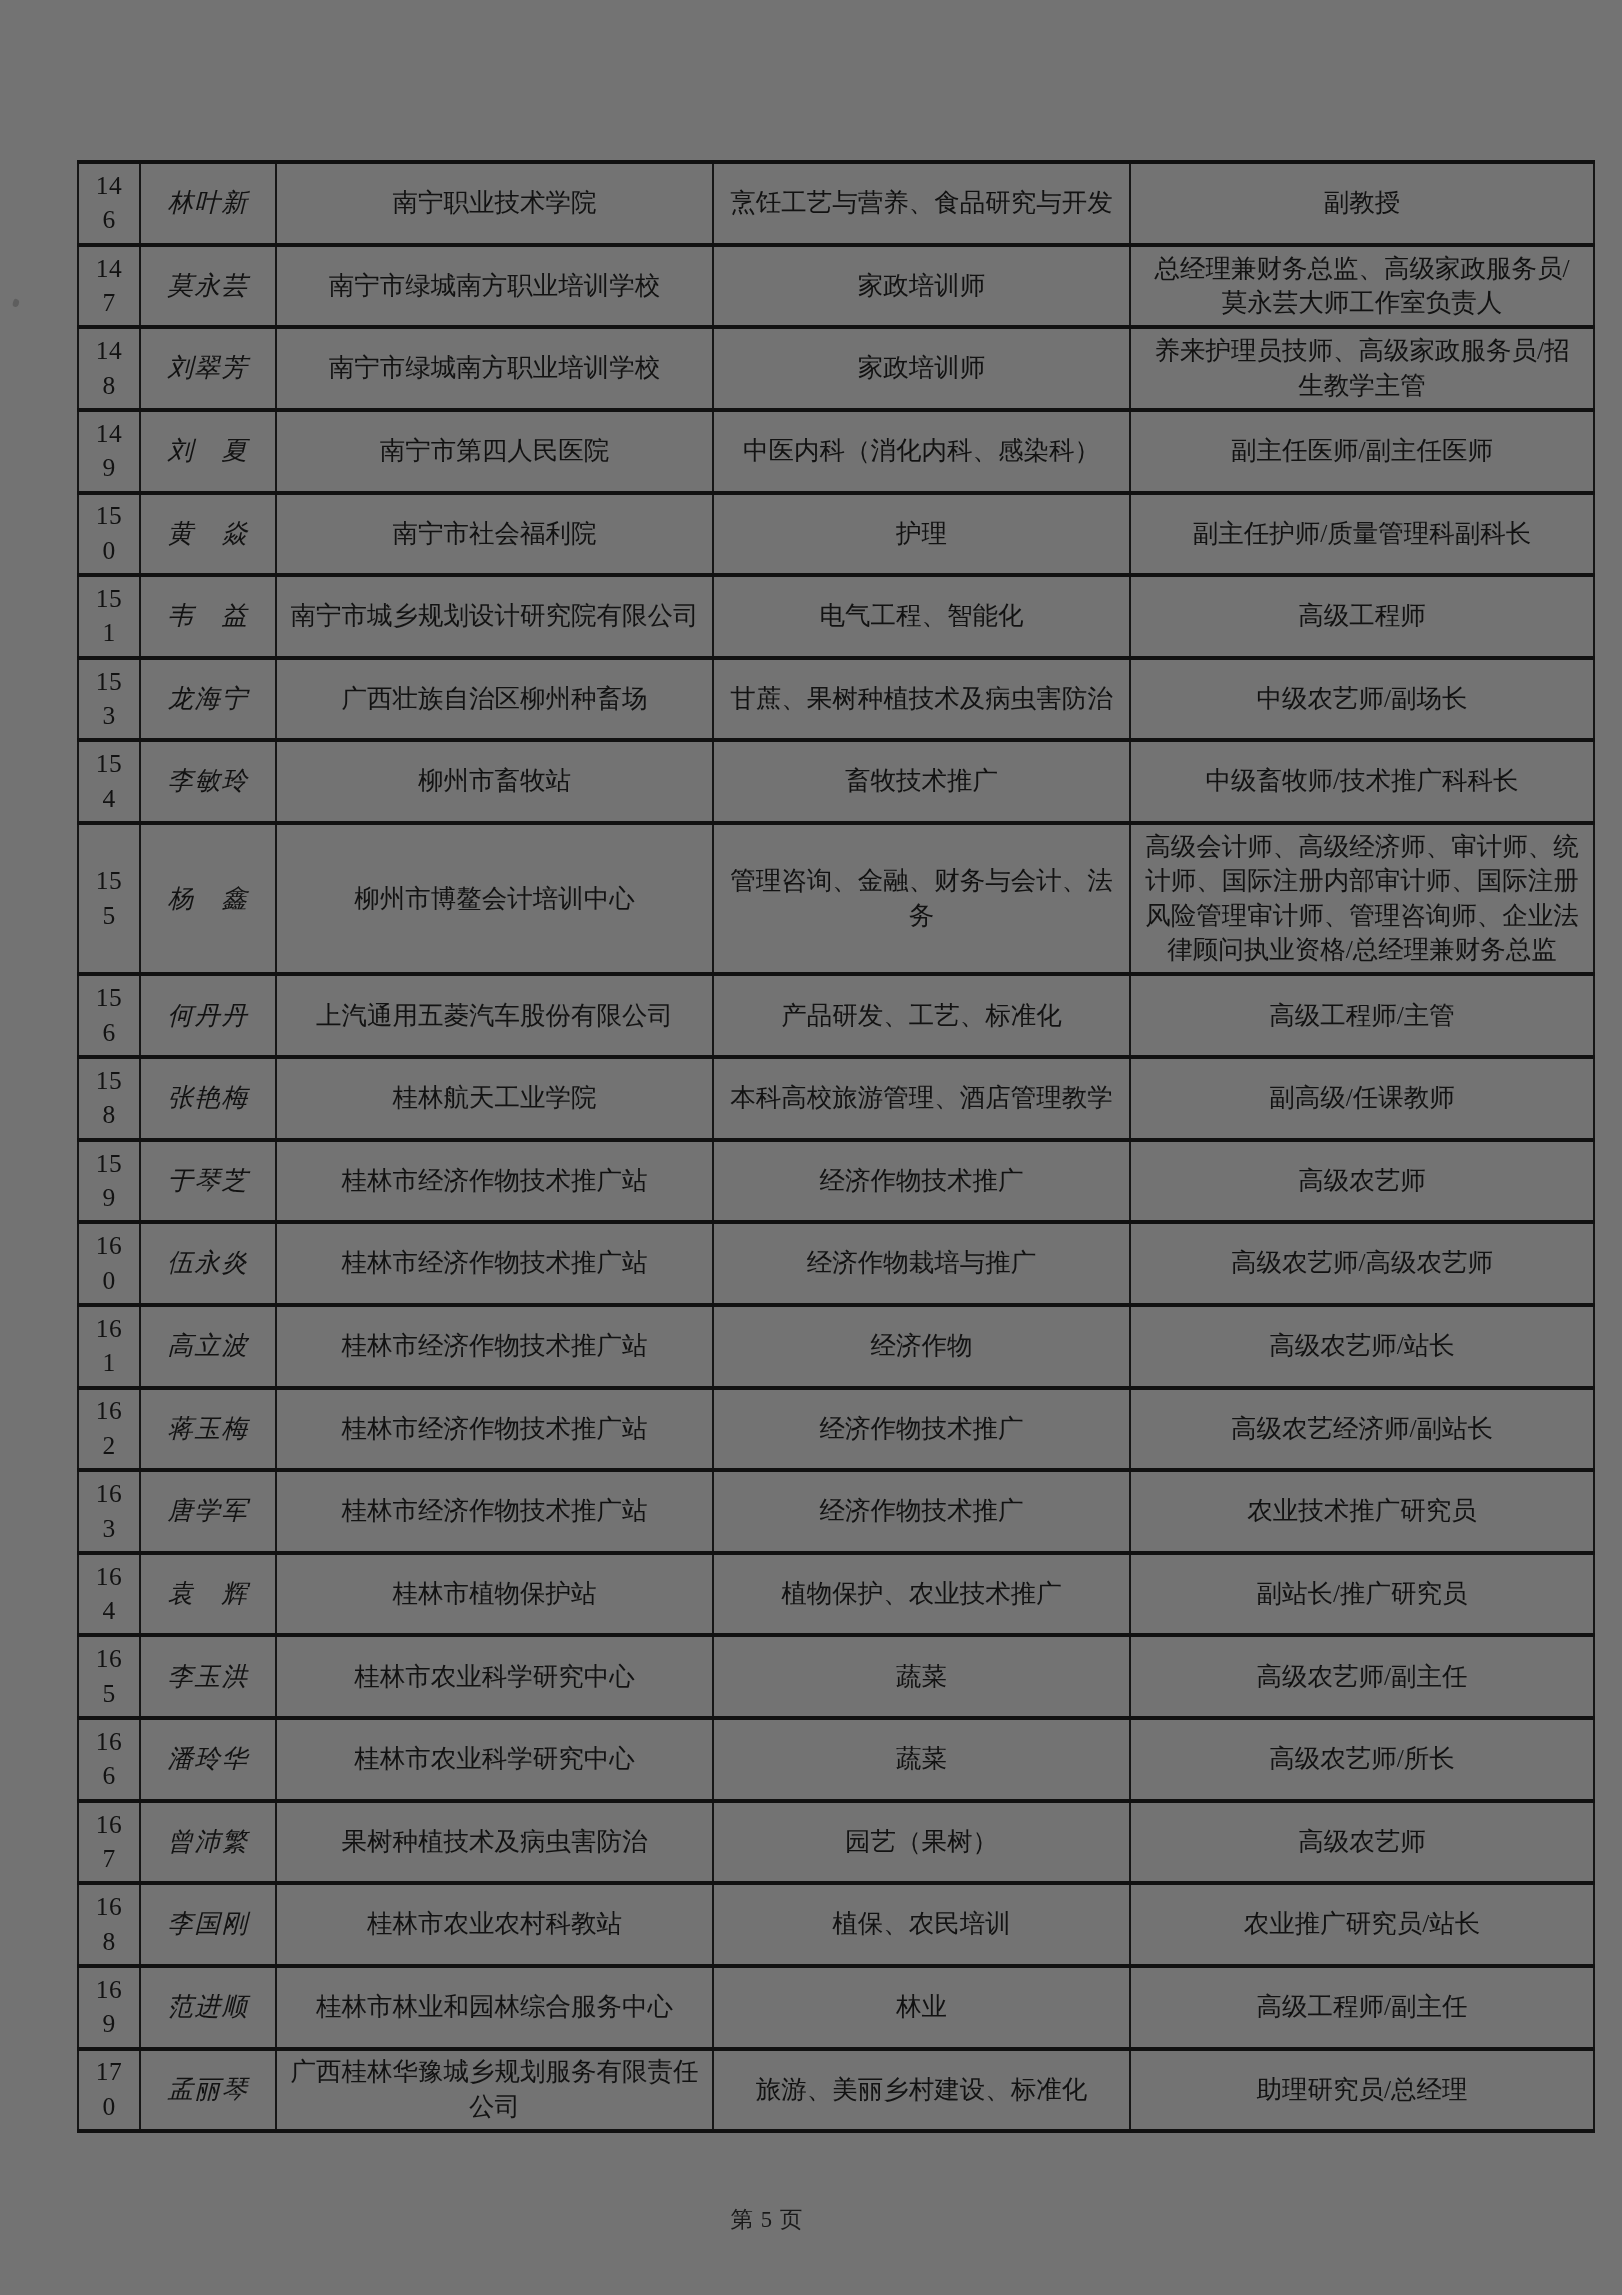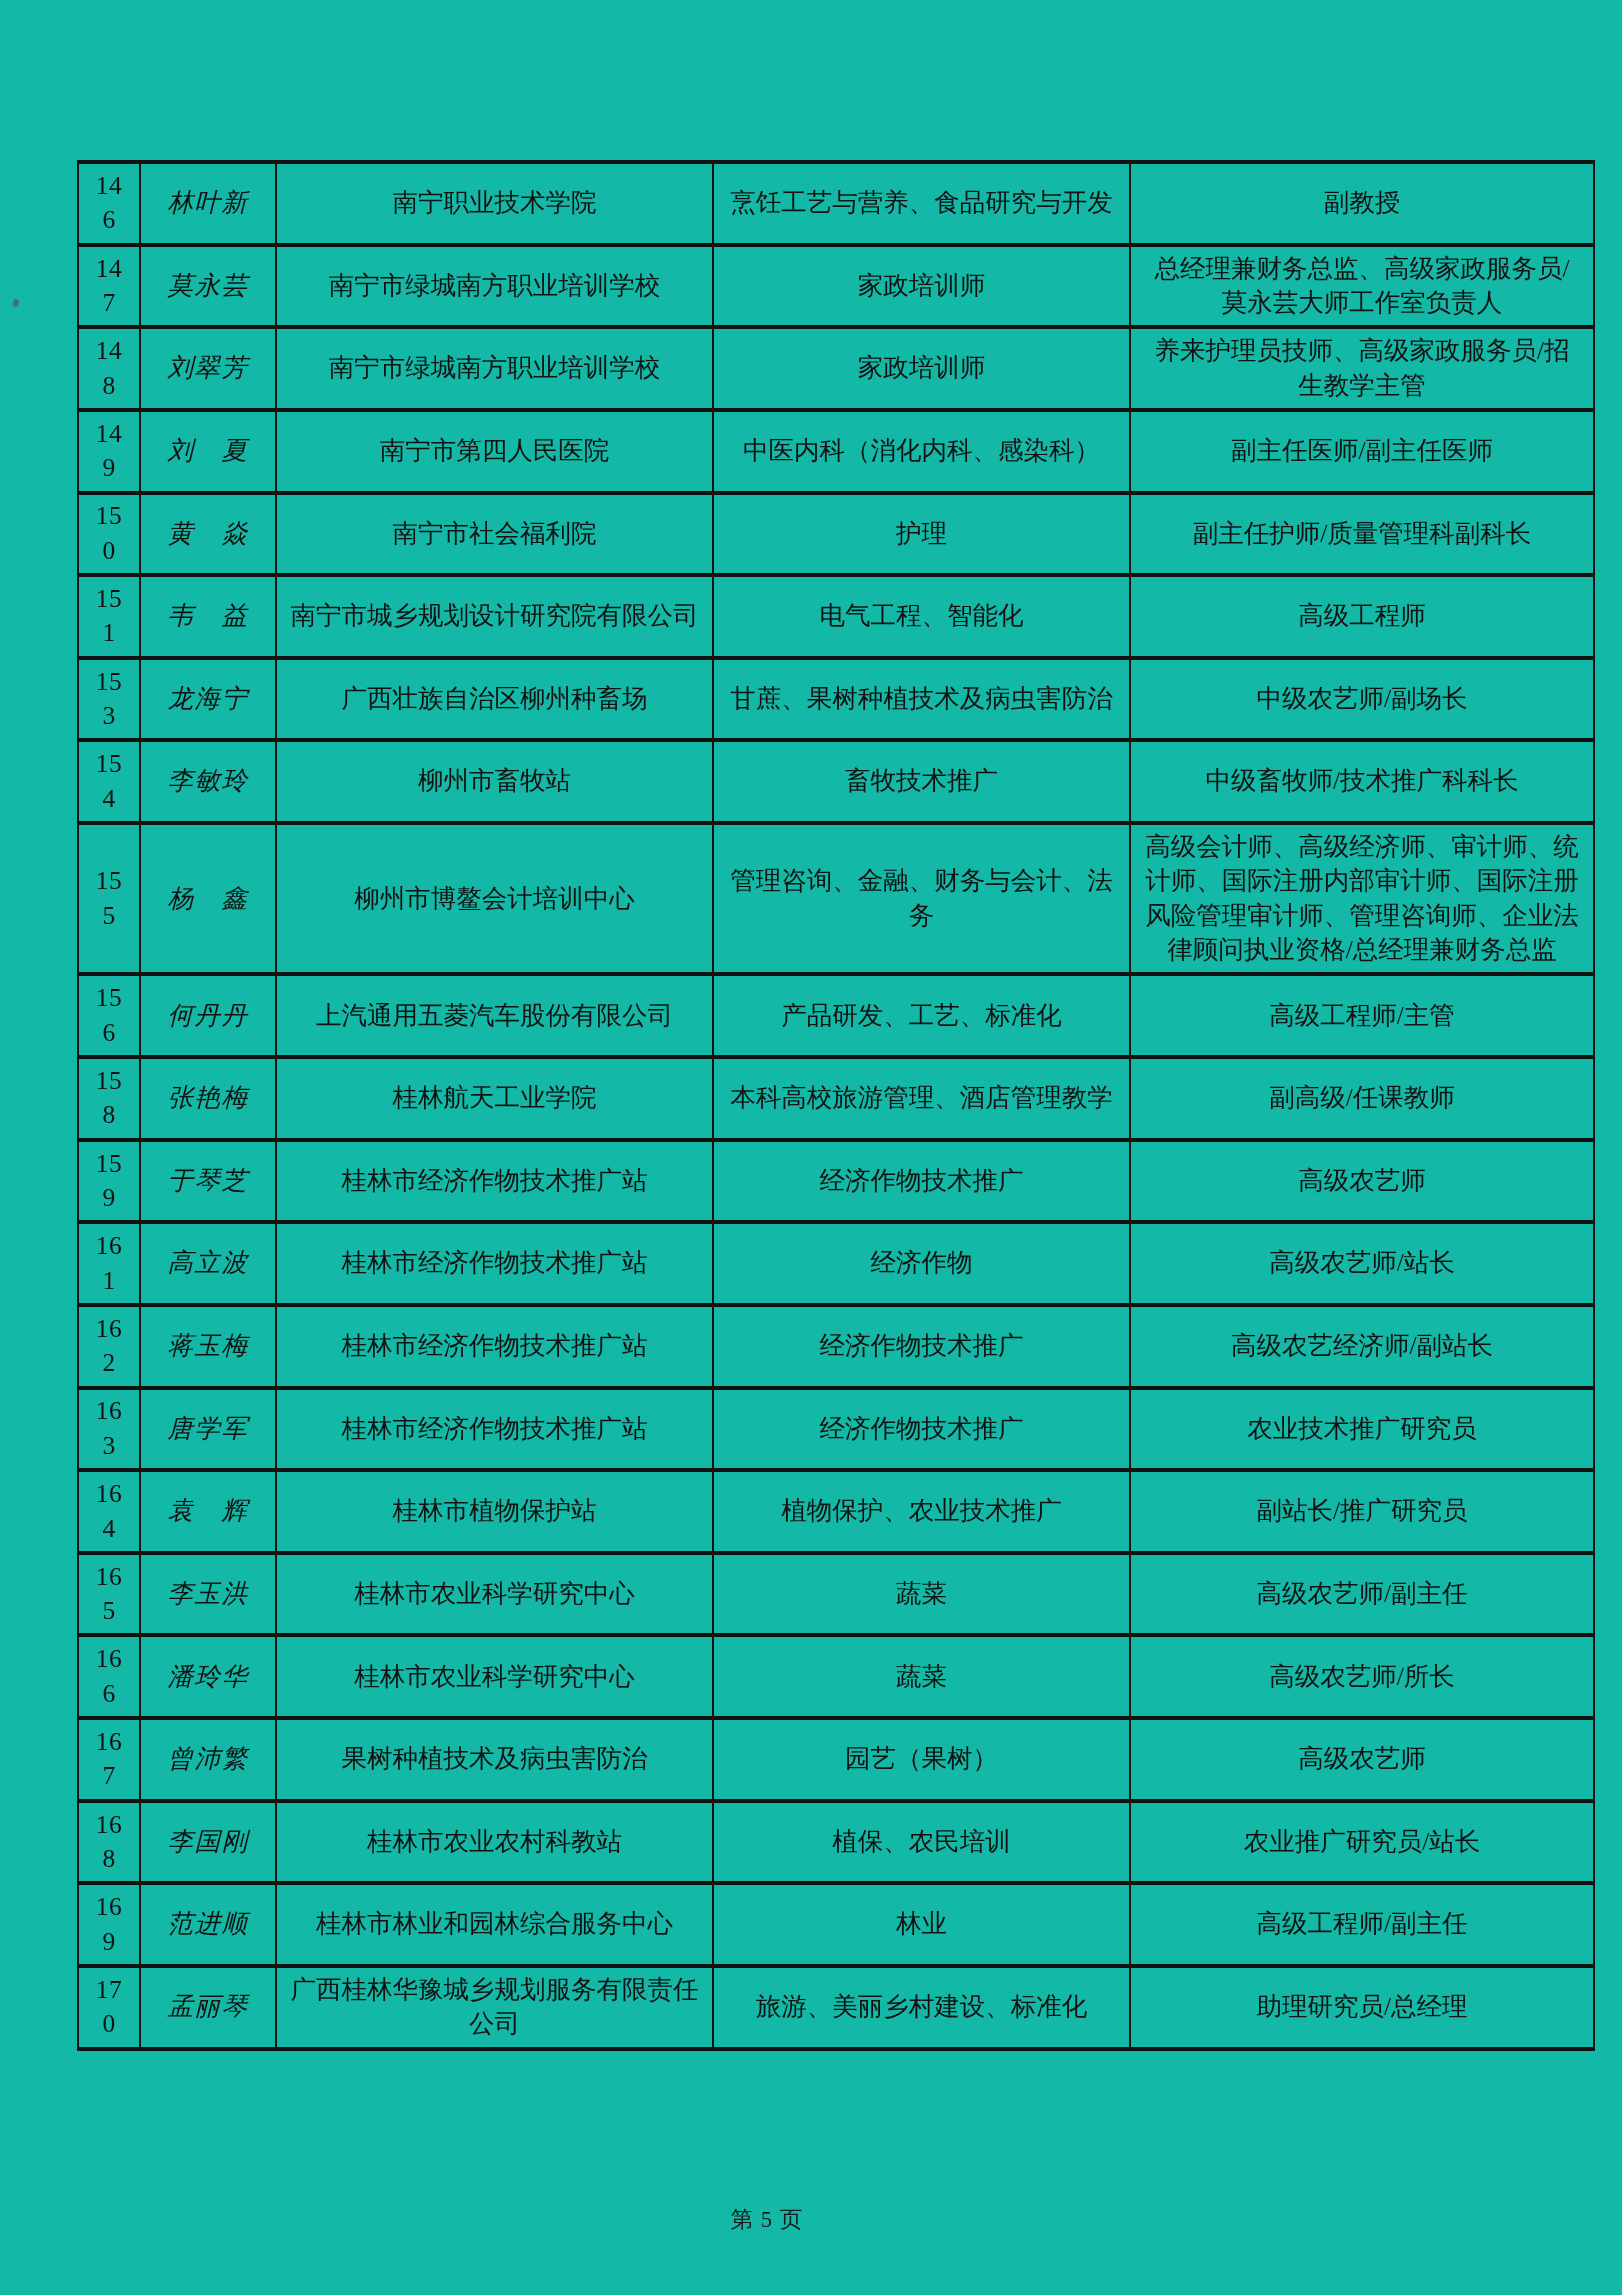--- a/index.html
+++ b/index.html
@@ -11,21 +11,21 @@
     width: 1622px;
     height: 2295px;
     position: relative;
     font-family: "Liberation Serif", "DejaVu Serif", serif;
     color: #121212;
     overflow: hidden;
   }
   .page {
     position: absolute;
     inset: 0;
-    background: #14b8a6;
+    background: #737373;
   }
   
   .speck {
     position: absolute;
     left: 12.8px;
     top: 299px;
     width: 5.9px;
     height: 7.9px;
     background: #555;
     border-radius: 40% 60% 50% 50%;
@@ -171,20 +171,27 @@
           <td class="col-title">副高级/任课教师</td>
         </tr>
         <tr>
           <td class="col-no">159</td>
           <td class="col-name">于琴芝</td>
           <td class="col-org">桂林市经济作物技术推广站</td>
           <td class="col-field">经济作物技术推广</td>
           <td class="col-title">高级农艺师</td>
         </tr>
         <tr>
+          <td class="col-no">160</td>
+          <td class="col-name">伍永炎</td>
+          <td class="col-org">桂林市经济作物技术推广站</td>
+          <td class="col-field">经济作物栽培与推广</td>
+          <td class="col-title">高级农艺师/高级农艺师</td>
+        </tr>
+        <tr>
           <td class="col-no">161</td>
           <td class="col-name">高立波</td>
           <td class="col-org">桂林市经济作物技术推广站</td>
           <td class="col-field">经济作物</td>
           <td class="col-title">高级农艺师/站长</td>
         </tr>
         <tr>
           <td class="col-no">162</td>
           <td class="col-name">蒋玉梅</td>
           <td class="col-org">桂林市经济作物技术推广站</td>

